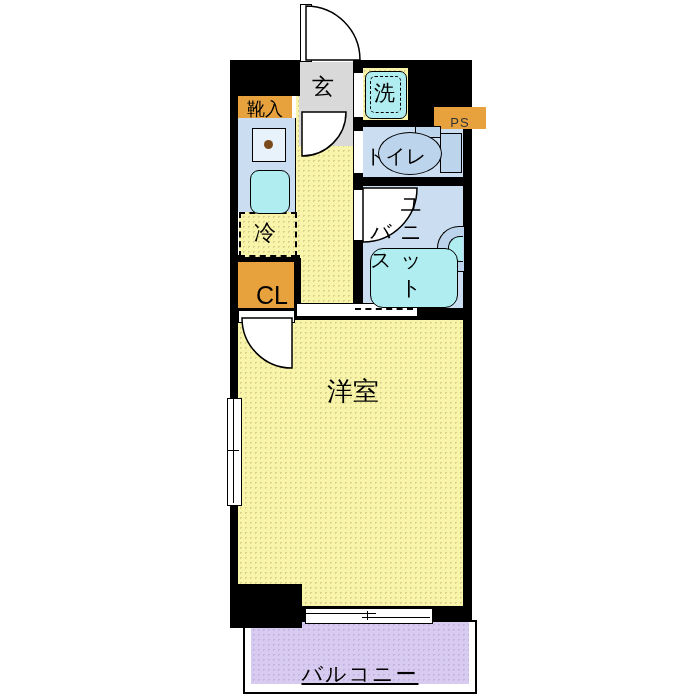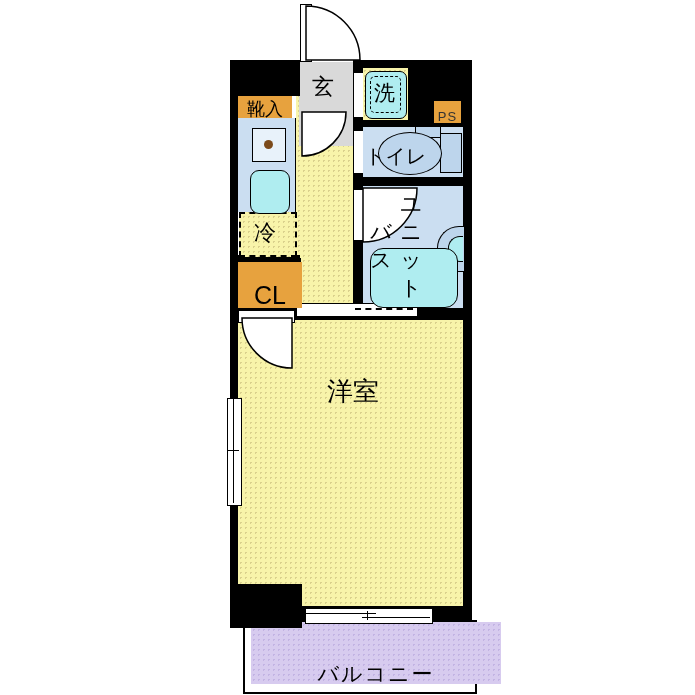--- a/index.html
+++ b/index.html
@@ -27,21 +27,21 @@
 
   <div class="abs yellow" style="left:296px;top:88px;width:57px;height:220px;"></div>
   <div class="abs gray" style="left:299px;top:62px;width:54px;height:84px;"></div>
   <div class="abs yellow" style="left:362px;top:68px;width:46px;height:52px;"></div>
   <div class="abs blue" style="left:363px;top:127px;width:100px;height:50px;"></div>
   <div class="abs blue" style="left:363px;top:186px;width:100px;height:122px;"></div>
   <div class="abs blue" style="left:238px;top:118px;width:57px;height:94px;border-right:1px solid #000;"></div>
   <div class="abs yellow" style="left:238px;top:320px;width:225px;height:288px;"></div>
 
   <div class="abs" style="left:243px;top:620px;width:230px;height:70px;border:2px solid #000;background:#fff;"></div>
-  <div class="abs lavender center" style="left:251px;top:622px;width:250px;height:62px;">
+  <div class="abs lavender center" style="left:251px;top:622px;width:218px;height:62px;text-decoration:underline;">
     <span class="lbl" style="position:static;font-size:21px;letter-spacing:2px;">バルコニー</span>
   </div>
 
   <div class="wall" style="left:230px;top:60px;width:8px;height:552px;"></div>
   <div class="wall" style="left:230px;top:60px;width:70px;height:36px;"></div>
   <div class="wall" style="left:360px;top:60px;width:112px;height:8px;"></div>
   <div class="wall" style="left:408px;top:60px;width:64px;height:62px;"></div>
   <div class="wall" style="left:463px;top:60px;width:9px;height:552px;"></div>
   <div class="wall" style="left:353px;top:60px;width:10px;height:260px;"></div>
   <div class="wall" style="left:353px;top:120px;width:110px;height:7px;"></div>
@@ -82,24 +82,24 @@
     <g stroke="#000" stroke-width="1" stroke-dasharray="3,3">
       <line x1="241" y1="215" x2="292" y2="252"></line>
       <line x1="292" y1="215" x2="241" y2="252"></line>
     </g>
   </svg>
 
   <div class="abs orange center" style="left:238px;top:96px;width:54px;height:22px;">
     <span class="lbl" style="position:static;font-size:18px;">靴入</span>
   </div>
   <div class="abs yellow" style="left:239px;top:212px;width:54px;height:41px;border:2px dashed #000;"></div>
-  <div class="abs orange center" style="left:238px;top:262px;width:64px;height:46px;">
+  <div class="abs orange center" style="left:238px;top:262px;width:44px;height:46px;padding-left:12px;">
     <span class="lbl" style="position:static;font-size:25px;">CL</span>
   </div>
-  <div class="abs orange center" style="left:434px;top:101px;width:27px;height:22px;">
+  <div class="abs orange center" style="left:434px;top:107px;width:52px;height:22px;">
     <span class="lbl" style="position:static;font-size:13px;color:#333;letter-spacing:1px;">PS</span>
   </div>
 
   <div class="fixture" style="left:252px;top:128px;width:32px;height:32px;background:#E8F2FA;border-width:1px;">
     <div class="abs" style="left:11px;top:11px;width:9px;height:9px;border-radius:50%;background:#7B4A1A;"></div>
   </div>
   <div class="fixture cyan" style="left:250px;top:170px;width:38px;height:42px;border-radius:9px;border-width:1px;"></div>
 
   <div class="fixture cyan" style="left:365px;top:71px;width:40px;height:46px;border-radius:7px;">
     <div class="abs" style="left:4px;top:4px;width:29px;height:35px;border:1.5px dashed #000;border-radius:5px;"></div>

